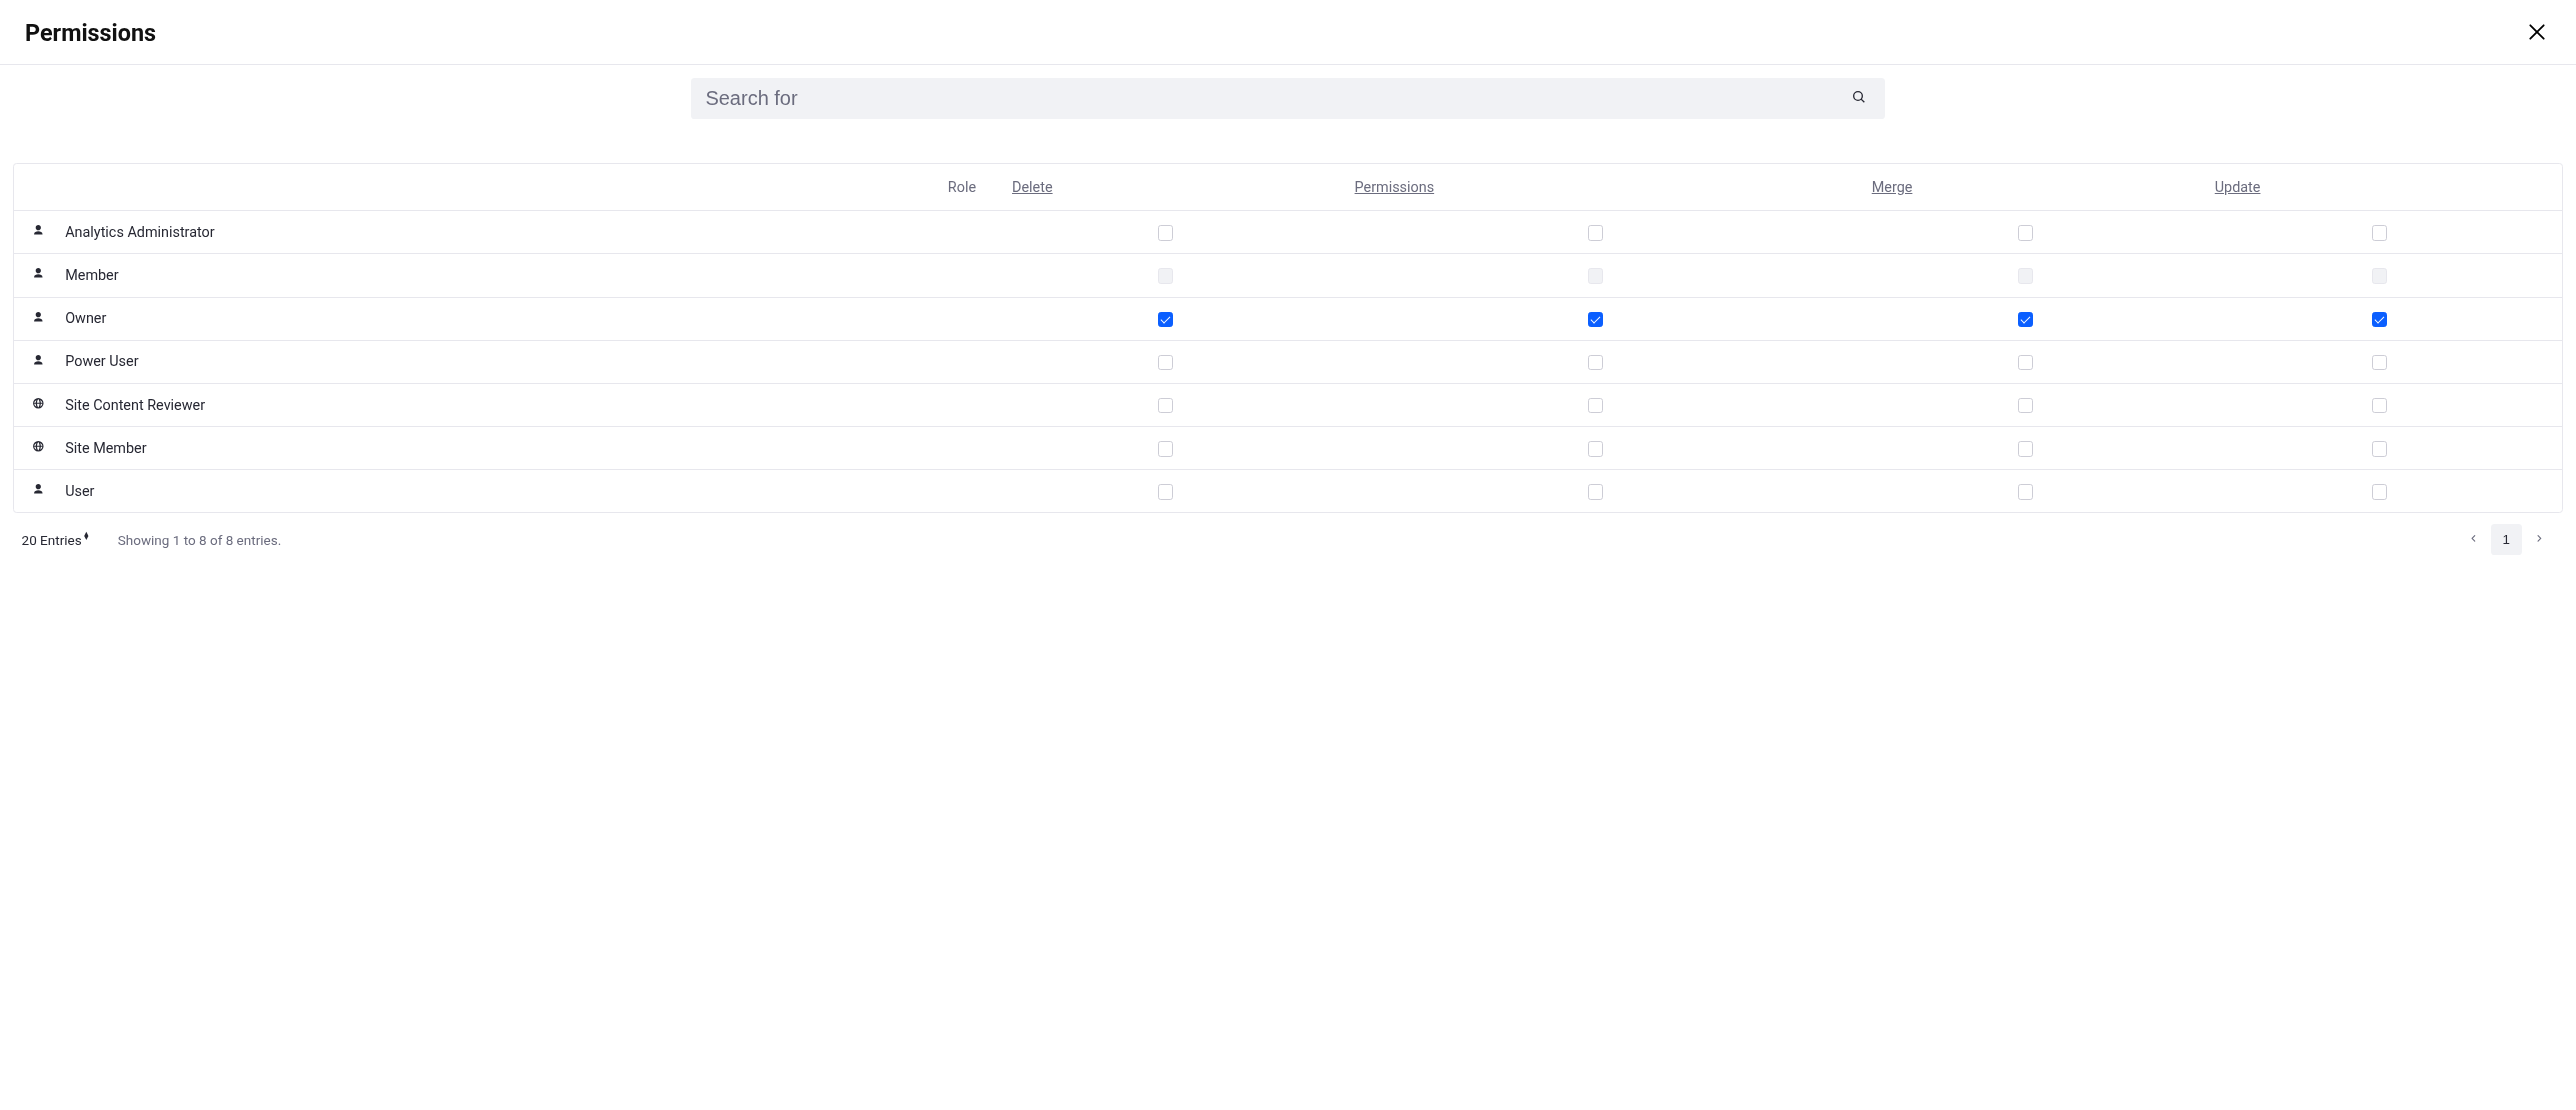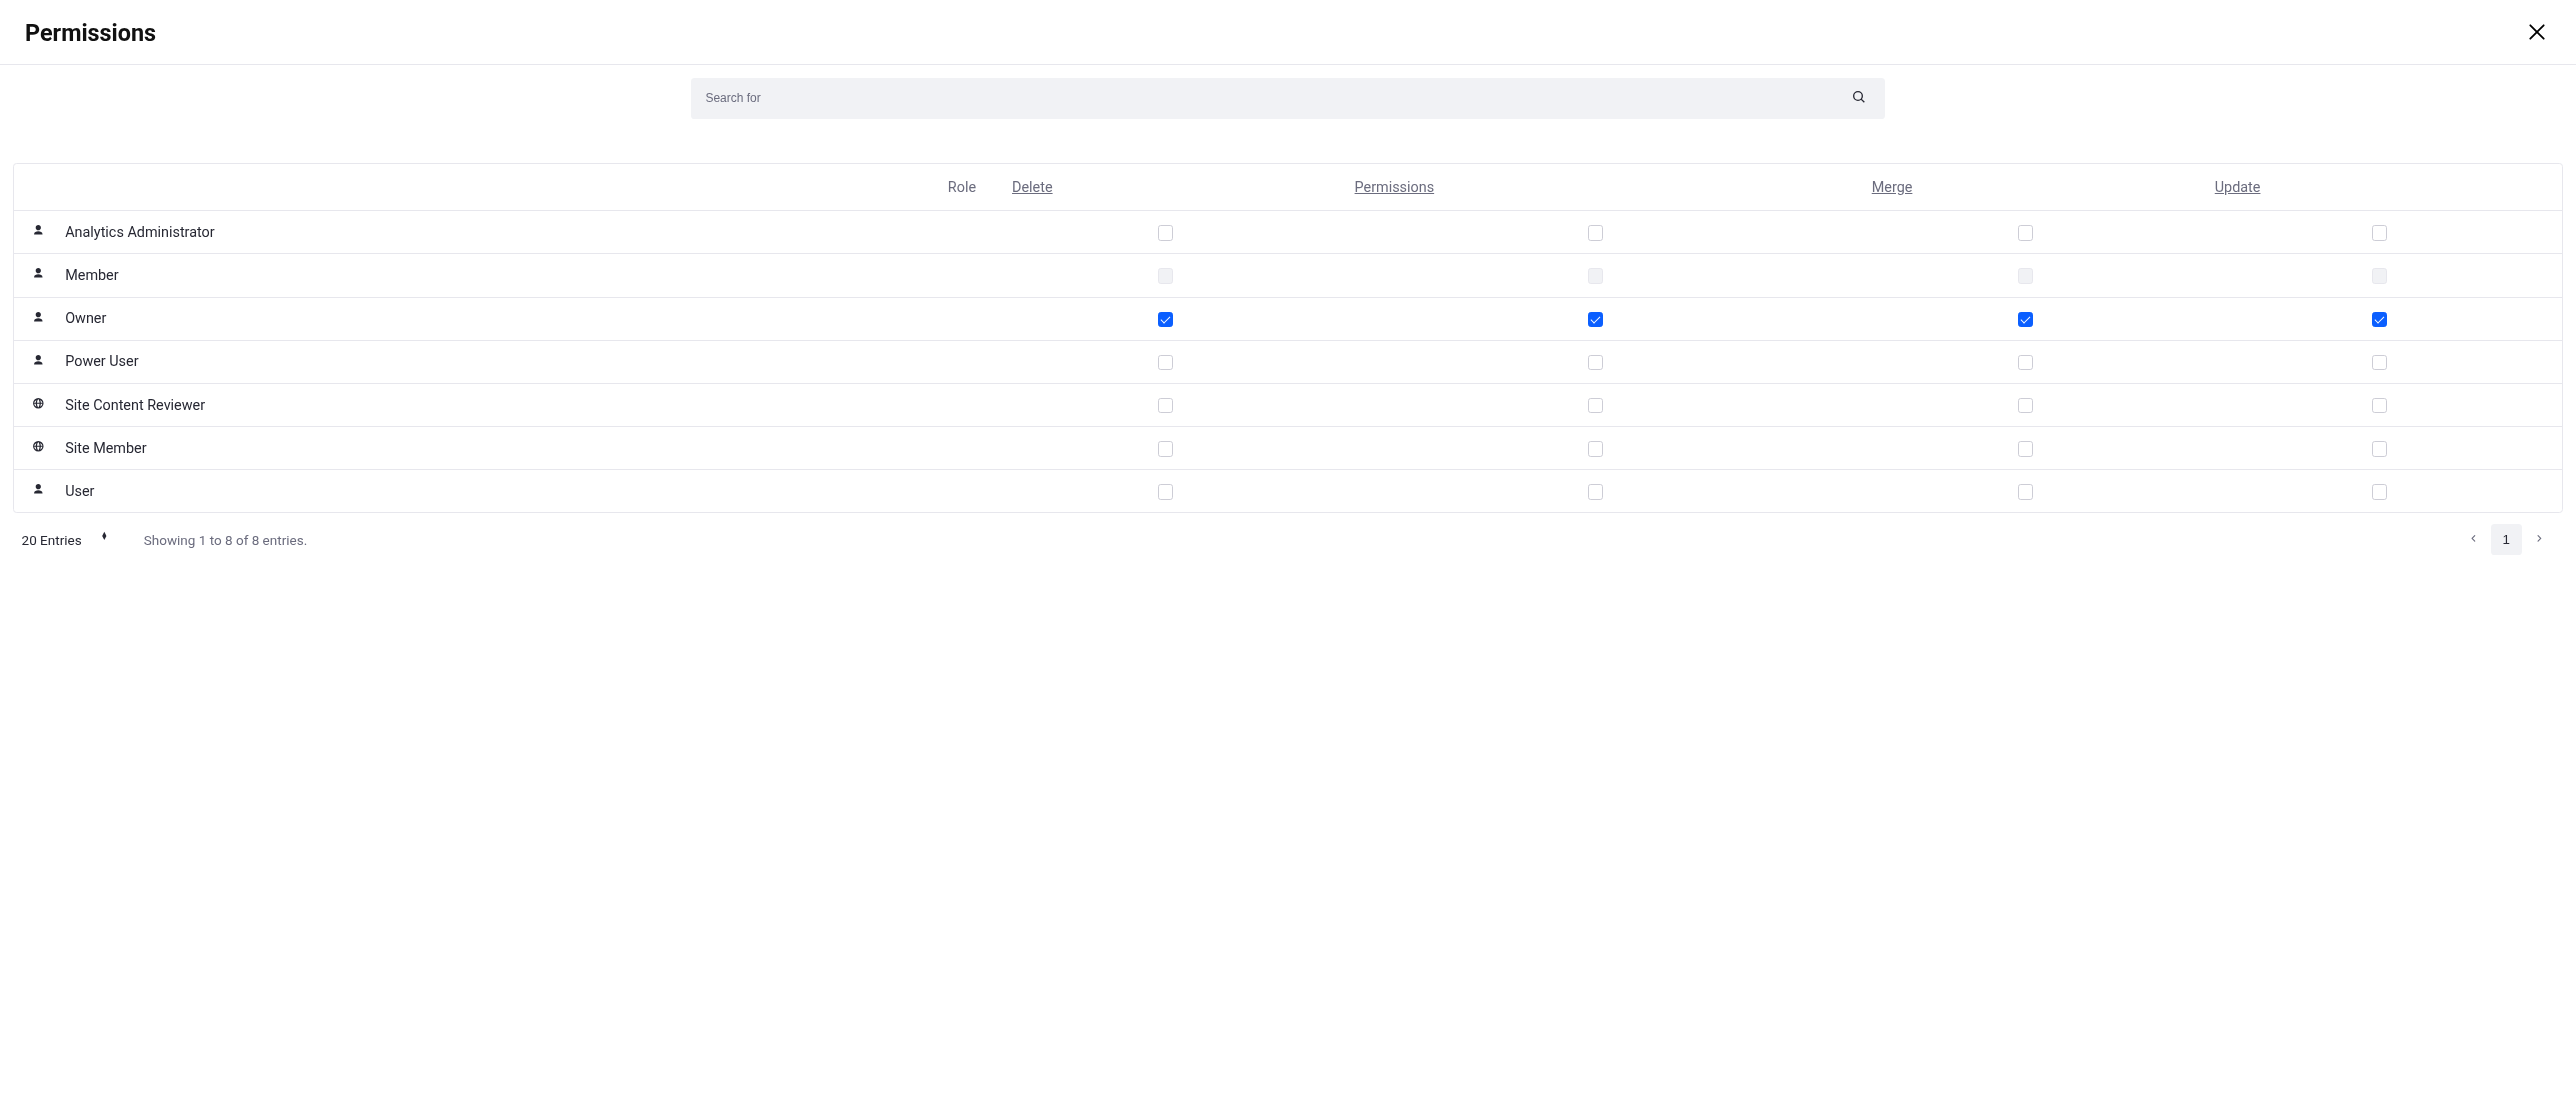--- a/index.html
+++ b/index.html
@@ -50,21 +50,21 @@
     border-radius: 3.6px;
     display: flex;
     align-items: center;
     padding: 0 14.4px;
     height: 41px;
   }
   .search-input {
     flex: 1;
     border: none;
     background: transparent;
-    font-size: 12px;
+    font-size: 20px;
     color: #be185d;
     outline: none;
   }
   .search-input::placeholder {
     color: #6b6c7e;
   }
   .search-icon-btn {
     background: none;
     border: none;
     cursor: pointer;
@@ -153,23 +153,23 @@
   .footer-bar {
     display: flex;
     align-items: center;
     padding: 10.8px 21.6px;
     font-size: 13.5px;
     color: #272833;
   }
   .entries-select {
     display: flex;
     align-items: flex-start;
-    gap: 19px;
-    cursor: pointer;
-    margin-right: 36px;
+    gap: 1px;
+    cursor: pointer;
+    margin-right: 28px;
   }
   .caret-stack {
     display: flex;
     flex-direction: column;
     line-height: 4.5px;
     font-size: 7.2px;
   }
   .showing-text {
     color: #6b6c7e;
   }

